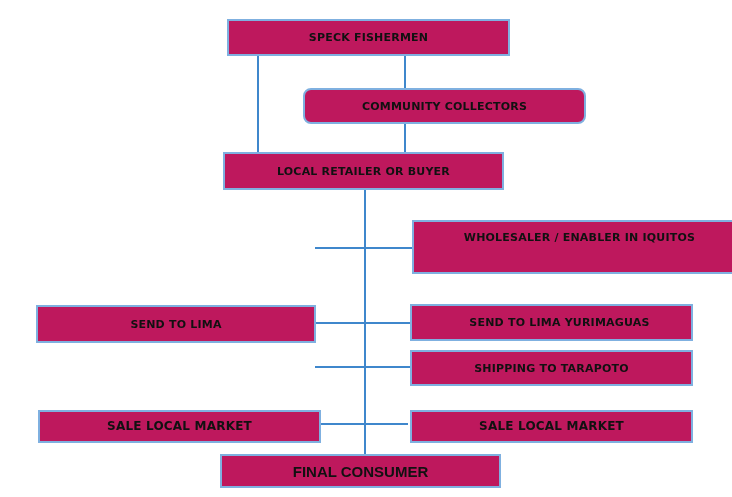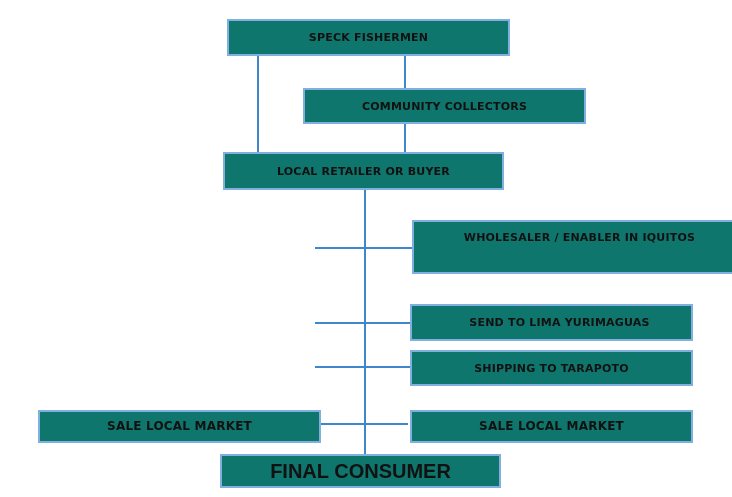--- a/index.html
+++ b/index.html
@@ -1,24 +1,24 @@
 <!DOCTYPE html>
 <html><head>
 <meta charset="utf-8">
 <style>
   html, body { margin: 0; padding: 0; background: #ffffff; }
   body { width: 732px; height: 497px; position: relative; overflow: hidden;
          font-family: "DejaVu Sans", sans-serif; }
   #diagram { position: absolute; left: 0; top: 0; width: 732px; height: 497px; }
-  .box { position: absolute; box-sizing: border-box; background: #0f766e;
+  .box { position: absolute; box-sizing: border-box; background: #be185d;
          border: 2px solid #7fb0e0; display: flex; align-items: center; justify-content: center;
          text-align: center; }
   .box span { font-weight: bold; font-size: 11px; color: #111; line-height: 17px; letter-spacing: 0.2px; }
   .box.top-align { align-items: flex-start; padding-top: 7px; }
-  .box.final span { font-family: "Liberation Sans", sans-serif; font-size: 20px; letter-spacing: 0; }
+  .box.final span { font-family: "Liberation Sans", sans-serif; font-size: 15px; letter-spacing: 0; }
   .line { position: absolute; background: #3f87cc; }
   .v { width: 2px; }
   .h { height: 2px; }
 </style>
 </head>
 <body>
 
 <div id="diagram">
 
   <div class="line v" style="left:257px; top:55px; height:97px;"></div>
@@ -27,27 +27,30 @@
   <div class="line v" style="left:364px; top:189px; height:265px;"></div>
 
   <div class="line h" style="left:315px; top:247px; width:97px;"></div>
   <div class="line h" style="left:315px; top:322px; width:97px;"></div>
   <div class="line h" style="left:315px; top:366px; width:97px;"></div>
   <div class="line h" style="left:320px; top:423px; width:88px;"></div>
 
   <div class="box" style="left:227px; top:19px; width:283px; height:37px;">
     <span>SPECK FISHERMEN</span>
   </div>
-  <div class="box" style="left:303px; top:88px; width:283px; height:36px;">
+  <div class="box" style="left:303px; top:88px; width:283px; height:36px;border-radius:8px;">
     <span>COMMUNITY COLLECTORS</span>
   </div>
   <div class="box" style="left:223px; top:152px; width:281px; height:38px;">
     <span>LOCAL RETAILER OR BUYER</span>
   </div>
 
+  <div class="box" style="left:36px; top:305px; width:280px; height:38px;">
+    <span>SEND TO LIMA</span>
+  </div>
   <div class="box" style="left:38px; top:410px; width:283px; height:33px;">
     <span style="font-size:12px;">SALE LOCAL MARKET</span>
   </div>
 
   <div class="box top-align" style="left:412px; top:220px; width:335px; height:54px;">
     <span>WHOLESALER / ENABLER IN IQUITOS</span>
   </div>
   <div class="box" style="left:410px; top:304px; width:283px; height:37px;padding-left:16px;">
     <span>SEND TO LIMA YURIMAGUAS</span>
   </div>

